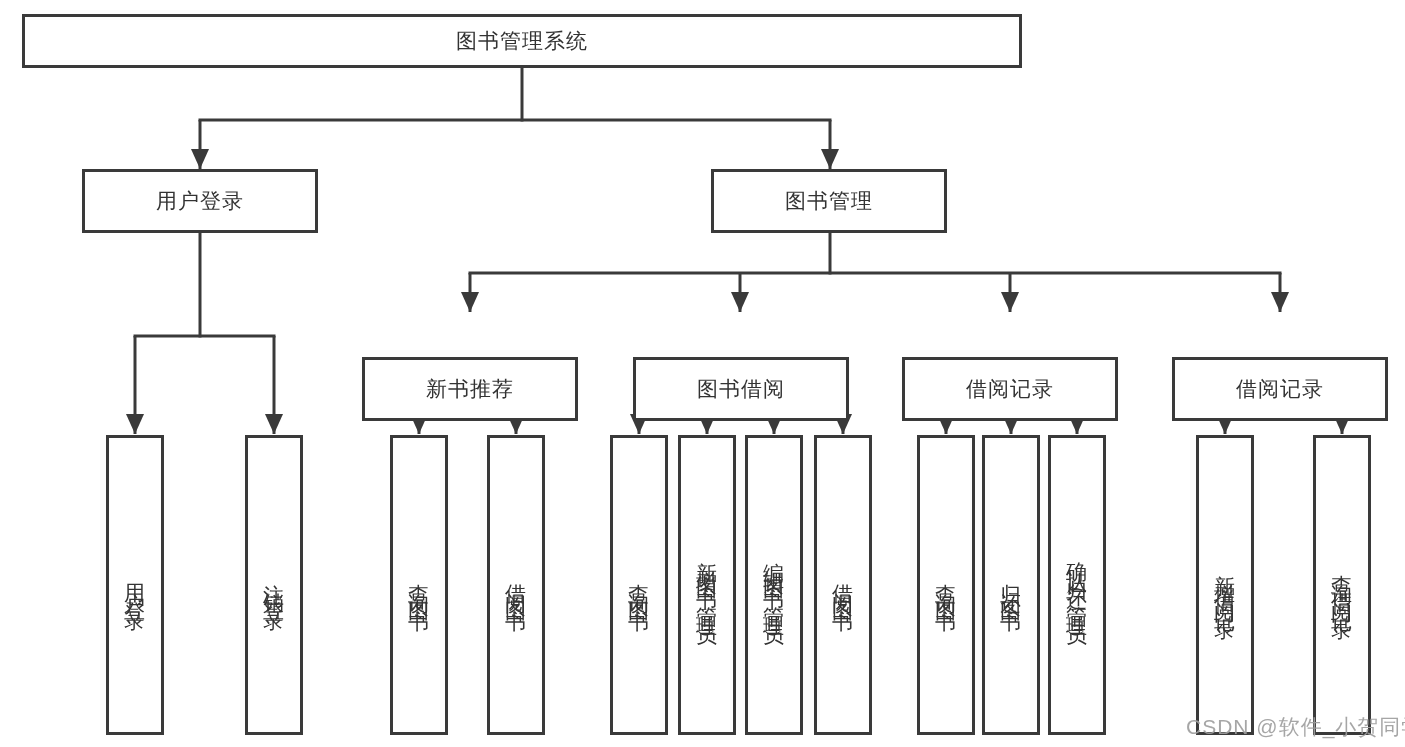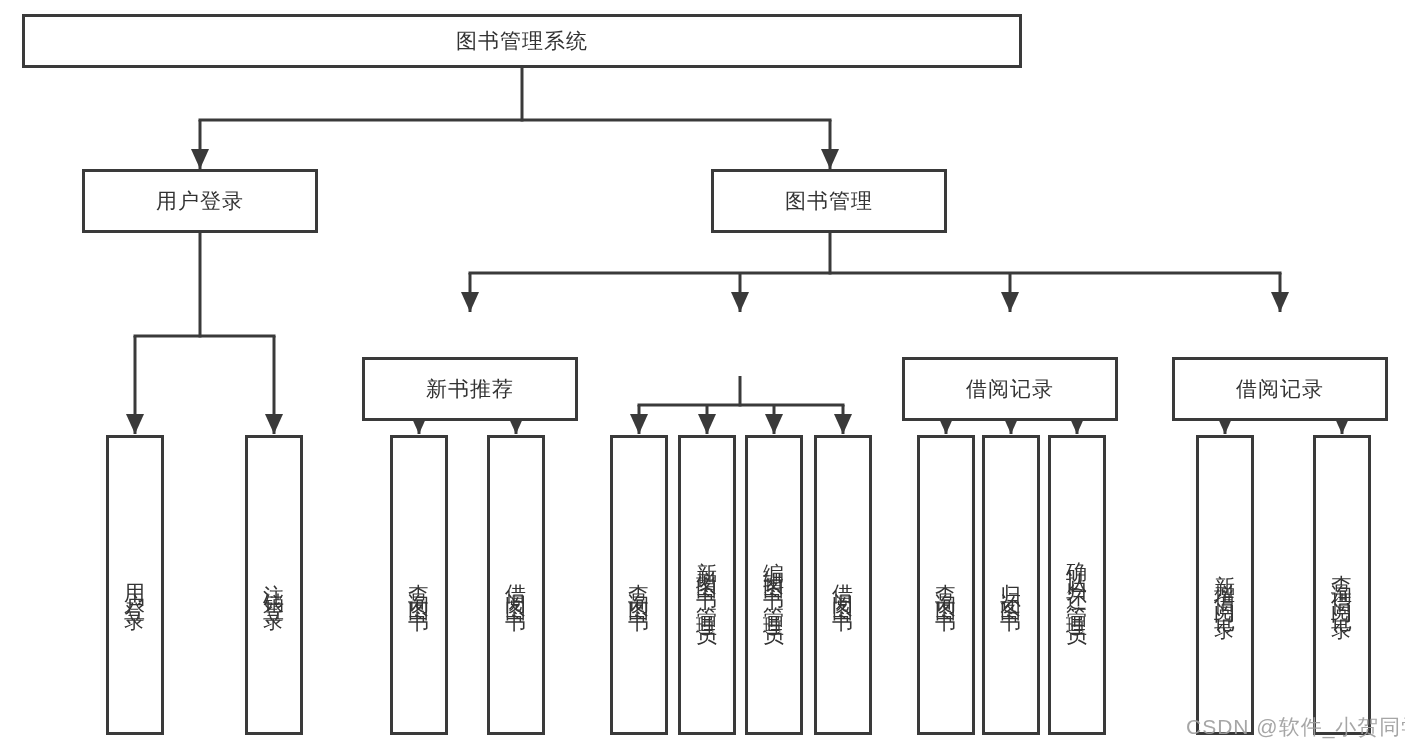--- a/index.html
+++ b/index.html
@@ -142,20 +142,23 @@
   <div class="node lvl1" style="left:82px;">
     <span class="hlabel">用户登录</span>
   </div>
   <div class="node lvl1" style="left:711px;">
     <span class="hlabel">图书管理</span>
   </div>
 
   <div class="node lvl2" style="left:362px;">
     <span class="hlabel">新书推荐</span>
   </div>
+  <div class="node lvl2" style="left:633px;">
+    <span class="hlabel">图书借阅</span>
+  </div>
   <div class="node lvl2" style="left:902px;">
     <span class="hlabel">借阅记录</span>
   </div>
   <div class="node lvl2" style="left:1172px;font-family:Liberation Serif, serif;">
     <span class="hlabel">借阅记录</span>
   </div>
 
   <div class="node leaf" style="left:106px;">
     <span class="vlabel">用户登录</span>
   </div>

